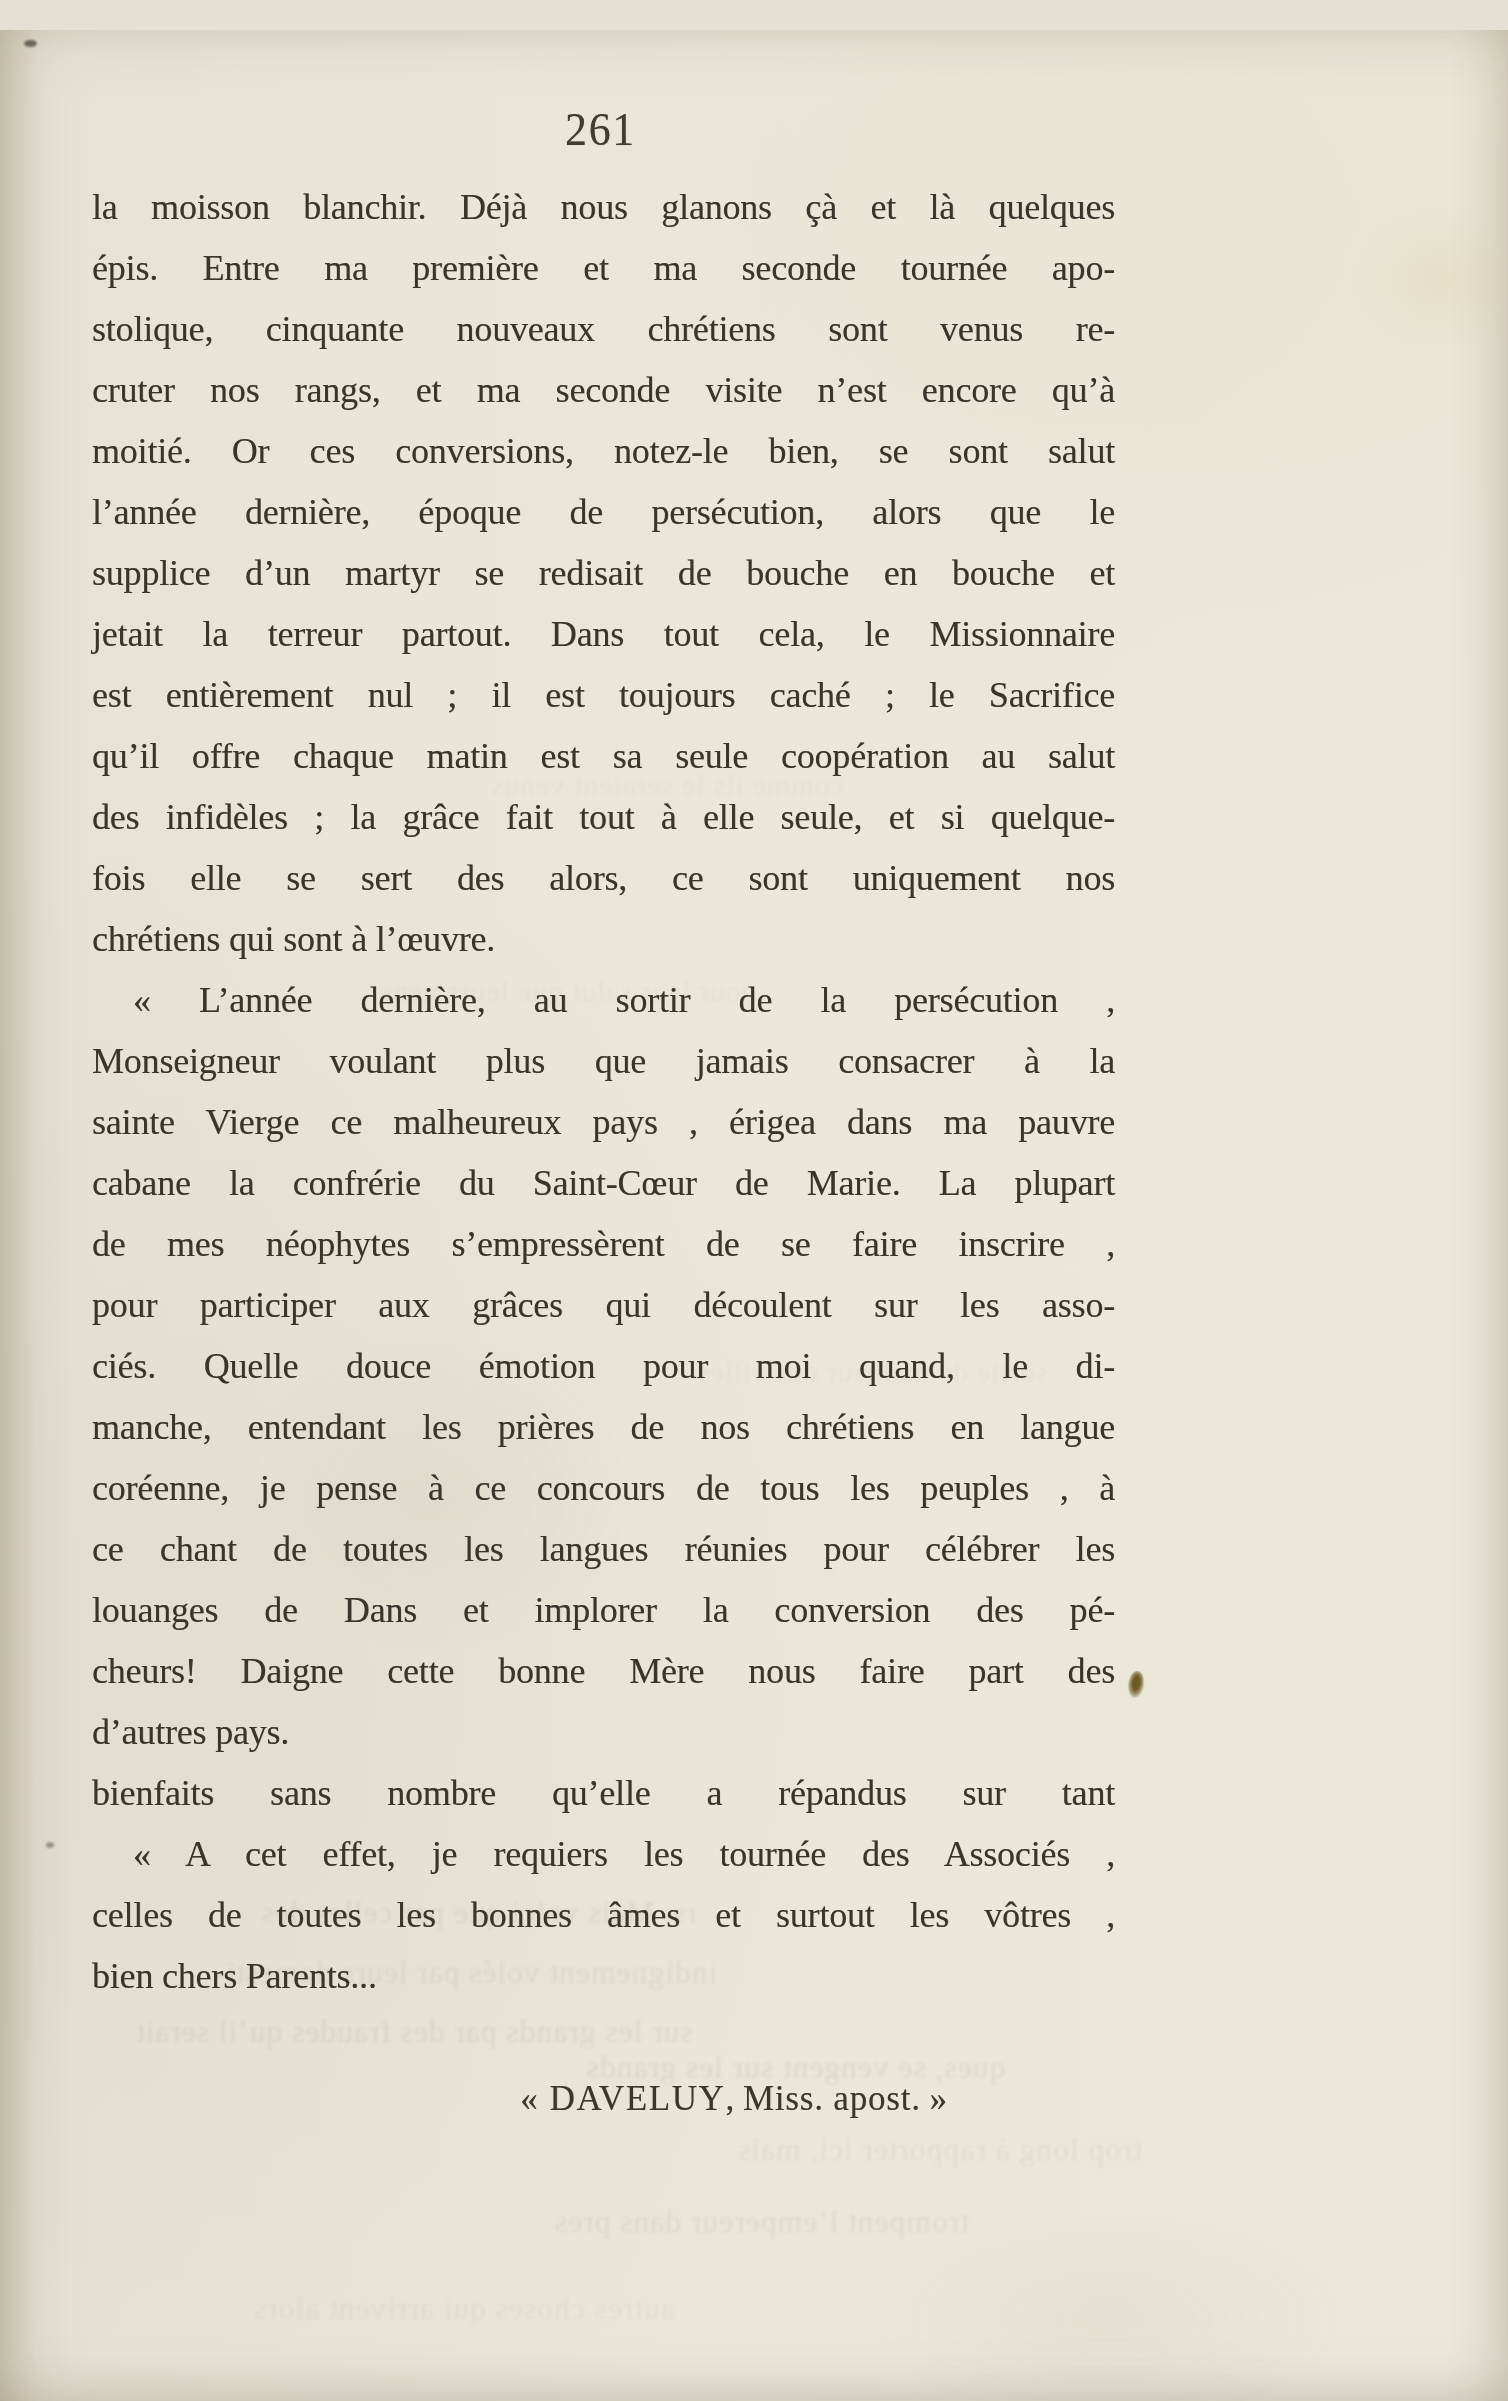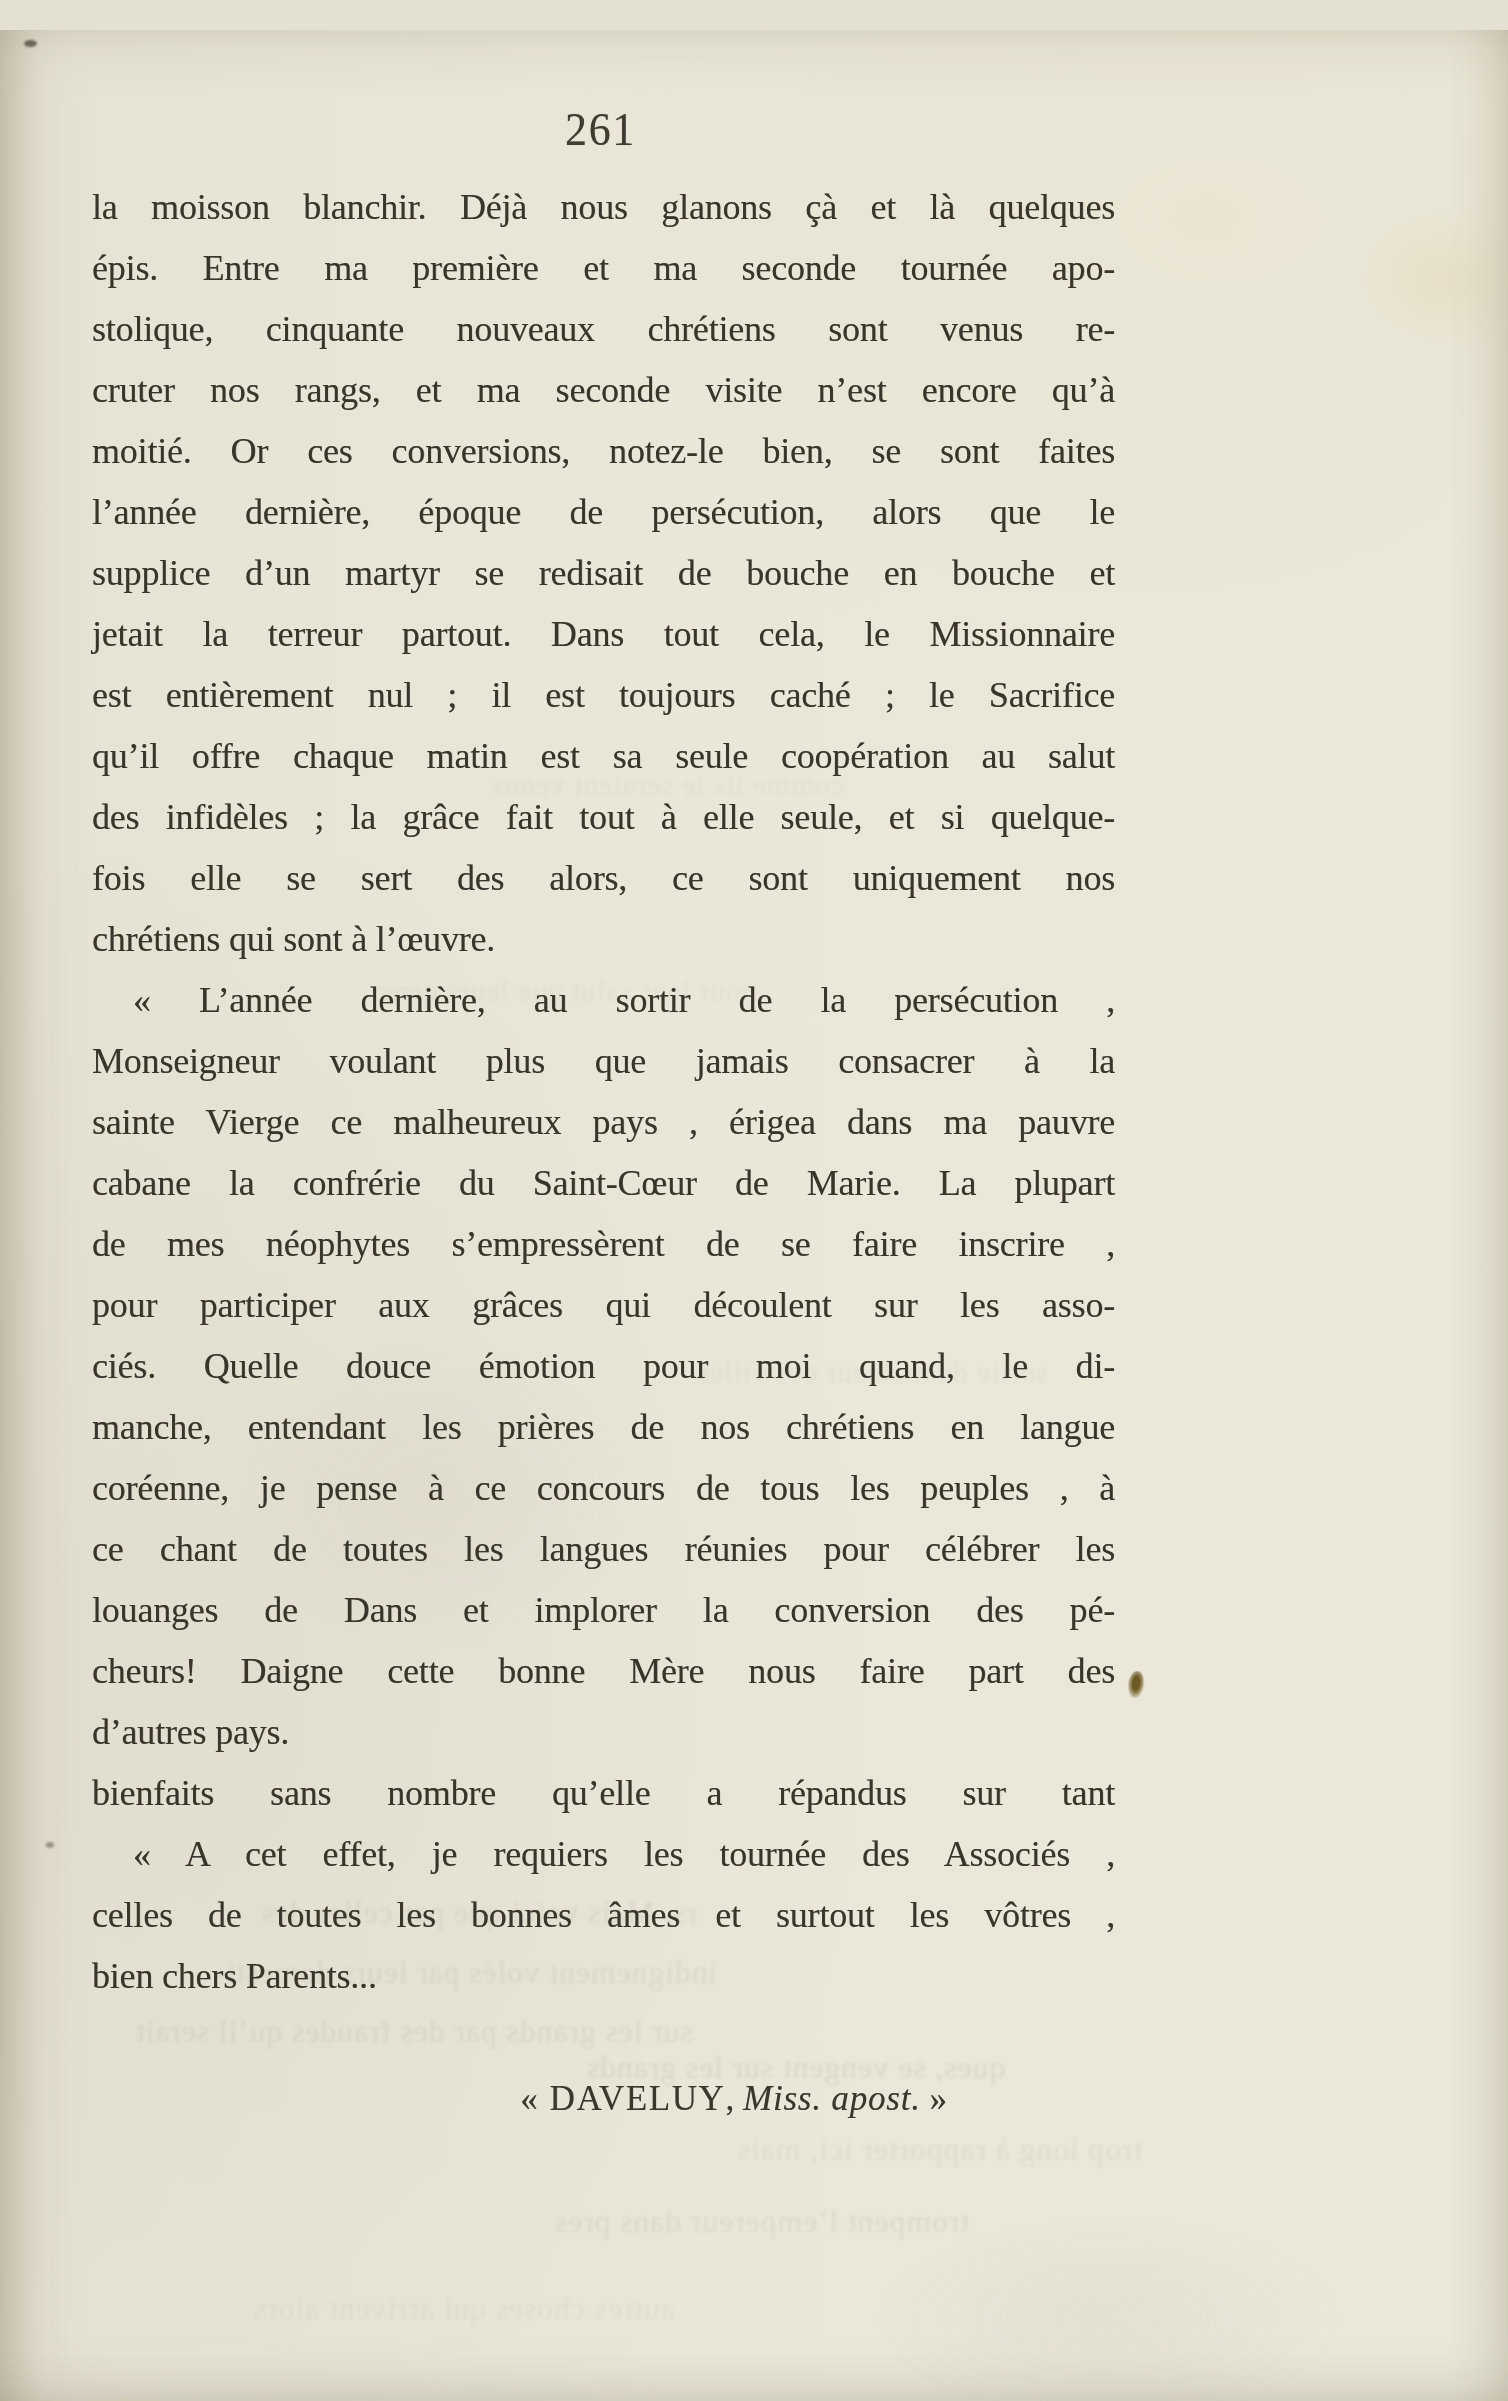--- a/index.html
+++ b/index.html
@@ -62,21 +62,21 @@
   }
   .line.last{text-align-last:left;}
   .line.indent{text-indent:41px;}
   .signature{
     margin-top:62px;height:60px;line-height:60px;
     text-align:right;padding-right:168px;
     font-size:35px;color:#3a372d;
     text-shadow:0.3px 0.3px 0.6px rgba(48,45,35,0.42);
   }
   .signature .caps{letter-spacing:1.6px;text-align:center;}
-  .signature .it{font-style:italic;letter-spacing:0.8px;text-align:center;}
+  .signature .it{letter-spacing:0.8px;text-align:center;}
   .bleed-layer{position:absolute;inset:0;pointer-events:none;}
   .bleed{
     position:absolute;font-size:32px;line-height:1.2;
     color:#6e6750;transform:scaleX(-1);filter:blur(1.7px);
     white-space:nowrap;letter-spacing:0.8px;
   }
 </style>
 </head>
 <body>
 
@@ -102,21 +102,21 @@
   <div class="foxspot"></div>
 
   <div class="pagenum">261</div>
 
   <div class="textblock">
     <div class="lines">
         <div class="line">la moisson blanchir. Déjà nous glanons çà et là quelques</div>
         <div class="line">épis. Entre ma première et ma seconde tournée apo-</div>
         <div class="line">stolique, cinquante nouveaux chrétiens sont venus re-</div>
         <div class="line">cruter nos rangs, et ma seconde visite n’est encore qu’à</div>
-        <div class="line">moitié. Or ces conversions, notez-le bien, se sont faites</div>
+        <div class="line">moitié. Or ces conversions, notez-le bien, se sont salut</div>
         <div class="line">l’année dernière, époque de persécution, alors que le</div>
         <div class="line">supplice d’un martyr se redisait de bouche en bouche et</div>
         <div class="line">jetait la terreur partout. Dans tout cela, le Missionnaire</div>
         <div class="line">est entièrement nul ; il est toujours caché ; le Sacrifice</div>
         <div class="line">qu’il offre chaque matin est sa seule coopération au salut</div>
         <div class="line">des infidèles ; la grâce fait tout à elle seule, et si quelque-</div>
         <div class="line">fois elle se sert des alors, ce sont uniquement nos</div>
         <div class="line last">chrétiens qui sont à l’œuvre.</div>
         <div class="line indent">« L’année dernière, au sortir de la persécution ,</div>
         <div class="line">Monseigneur voulant plus que jamais consacrer à la</div>

